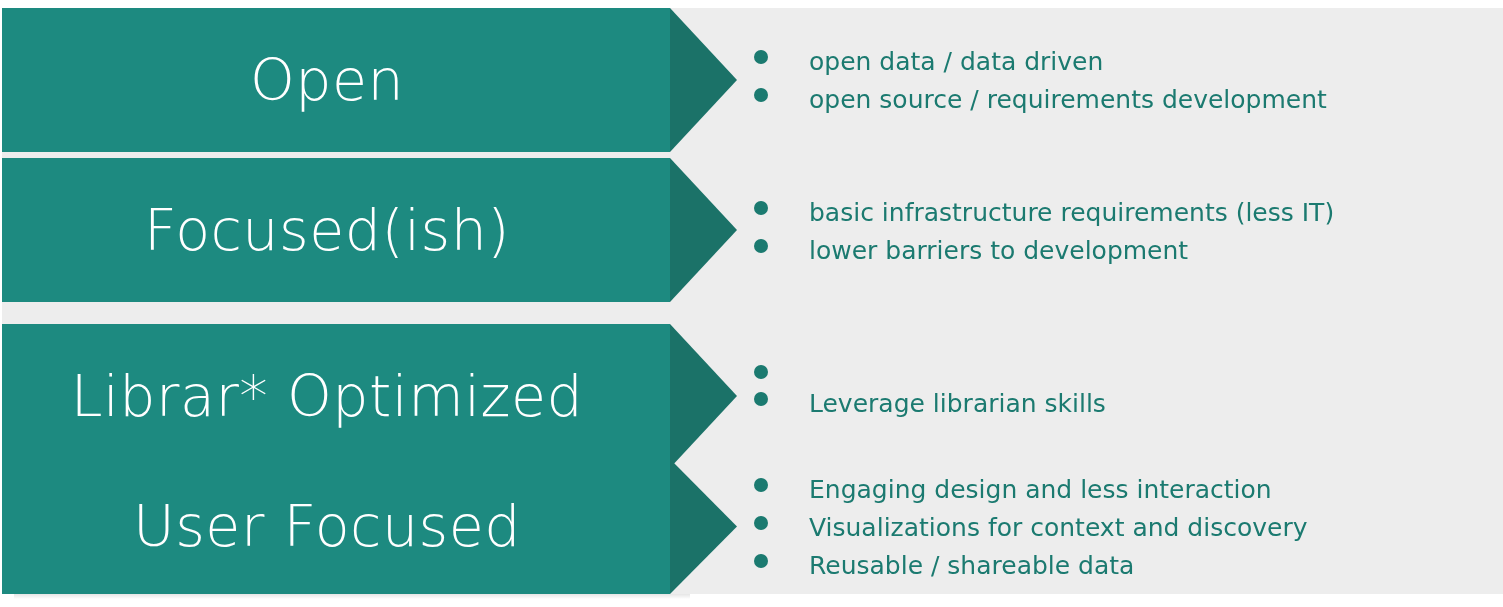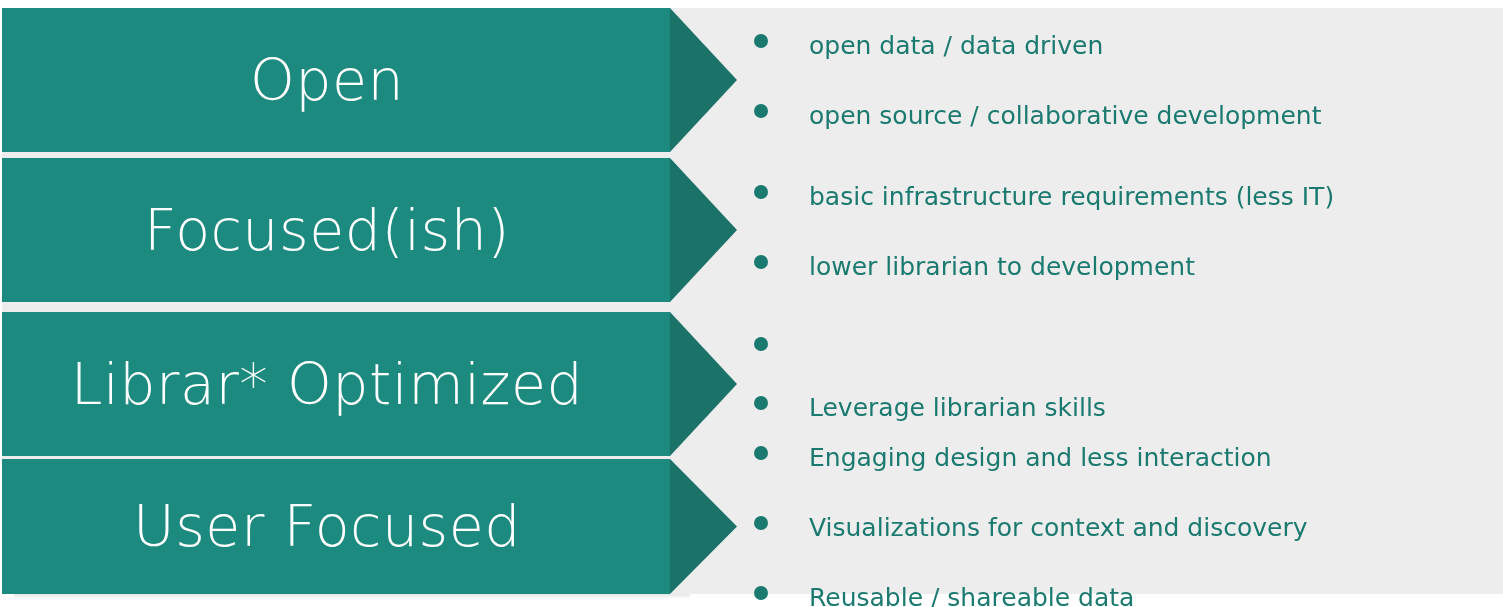--- a/index.html
+++ b/index.html
@@ -85,21 +85,20 @@
   .bullets {
     position: absolute;
     left: 752px;
     top: 0;
     right: 0;
     height: 100%;
     display: flex;
     flex-direction: column;
     justify-content: center;
     box-sizing: border-box;
-    gap: 32px;
   }
   .bullet-line {
     display: flex;
     align-items: baseline;
     color: #1b7a70;
     font-family: "DejaVu Sans", sans-serif;
     font-size: 25px;
     line-height: 38px;
     white-space: nowrap;
   }
@@ -149,44 +148,44 @@
           </svg>
         </div>
         <div class="arrow-label">Open</div>
         <div class="bullets">
           <div class="bullet-line">
             <span class="bullet-dot"></span>
             <span class="bullet-text">open data / data driven</span>
           </div>
           <div class="bullet-line">
             <span class="bullet-dot"></span>
-            <span class="bullet-text">open source / collaborative development</span>
+            <span class="bullet-text">open source / requirements development</span>
           </div>
         </div>
       </div>
       <div class="row row-2" style="top: 158px; height: 144px;">
         <div class="arrow">
           <svg viewBox="0 0 735 144" preserveAspectRatio="none">
             <rect x="0" y="0" width="668" height="144" fill="#1d8a80"></rect>
             <polygon points="668,0 735,72 668,144" fill="#1b7268"></polygon>
           </svg>
         </div>
         <div class="arrow-label">Focused(ish)</div>
         <div class="bullets">
           <div class="bullet-line">
             <span class="bullet-dot"></span>
             <span class="bullet-text">basic infrastructure requirements (less IT)</span>
           </div>
           <div class="bullet-line">
             <span class="bullet-dot"></span>
-            <span class="bullet-text">lower librarian to development</span>
-          </div>
-        </div>
-      </div>
-      <div class="row row-3" style="top: 312px; height: 144px;">
+            <span class="bullet-text">lower barriers to development</span>
+          </div>
+        </div>
+      </div>
+      <div class="row row-3" style="top: 324px; height: 144px;">
         <div class="arrow">
           <svg viewBox="0 0 735 144" preserveAspectRatio="none">
             <rect x="0" y="0" width="668" height="144" fill="#1d8a80"></rect>
             <polygon points="668,0 735,72 668,144" fill="#1b7268"></polygon>
           </svg>
         </div>
         <div class="arrow-label">Librar* Optimized</div>
         <div class="bullets">
           <div class="bullet-line">
             <span class="bullet-dot"></span>

